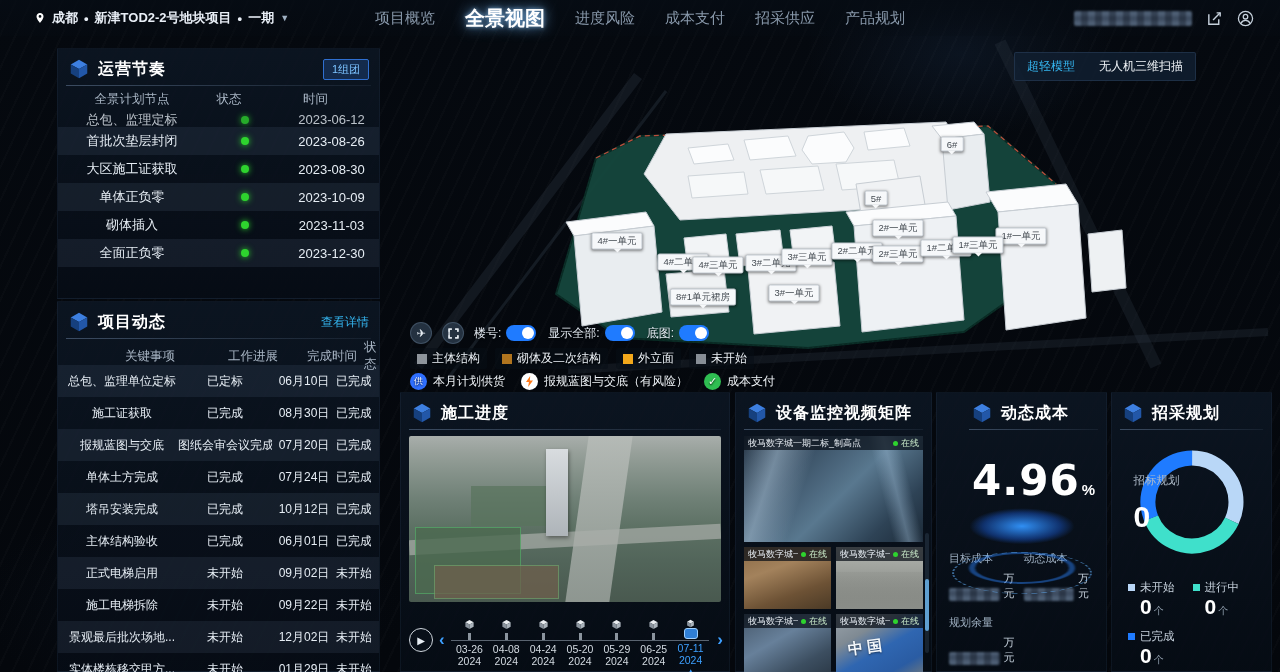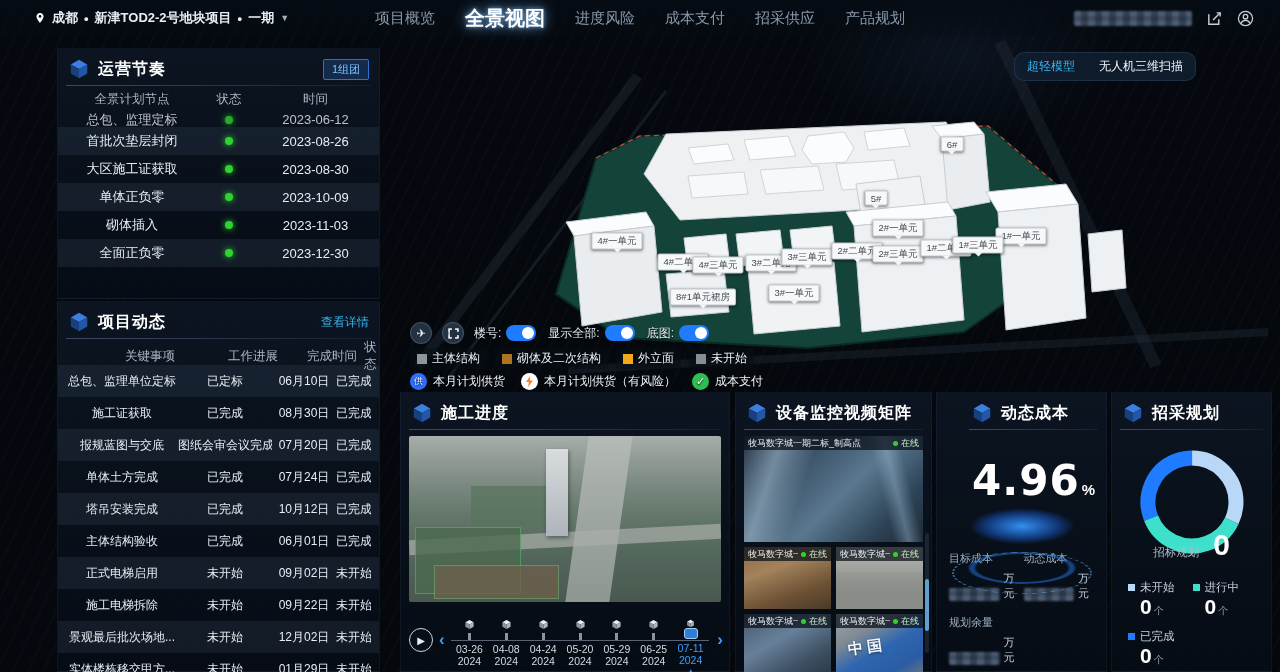--- a/index.html
+++ b/index.html
@@ -47,35 +47,35 @@
   .badge { margin-left:auto; font-size:11px; color:#7cc3ff; border:1px solid #2f6fd0; background:rgba(30,70,130,.45);
     padding:2px 8px; border-radius:2px; cursor:pointer; }
   .link { margin-left:auto; font-size:12px; color:#35b6f0; cursor:pointer; text-decoration:none; }
   .t-head { display:grid; align-items:center; color:#a9b6c5; font-size:12.5px; height:26px; padding:0 8px; }
   .op-grid  { grid-template-columns:132px 62px 1fr; }
   .dyn-grid { grid-template-columns:112px 94px 64px 1fr;padding-left:36px; }
   .t-head span { text-align:center; }
   .rows {}
   .row { display:grid; align-items:center; padding:0 8px; color:#e6edf4; }
   .row span { text-align:center; white-space:nowrap; overflow:hidden; }
-  .op-rows  .row { height:28px; font-size:13px; }
+  .op-rows  .row { height:28px; font-size:13px;gap:16px; }
   .dyn-rows .row { height:32px; font-size:12px; }
   .op-rows  .row:nth-of-type(even) { background:rgba(118,142,176,.12); }
   .dyn-rows .row:nth-of-type(odd)  { background:rgba(118,142,176,.12); }
   .op-rows .row:nth-of-type(1) { height:15px; opacity:.8; }
   .dot { width:8px; height:8px; border-radius:50%; background:#2ed32e; box-shadow:0 0 6px #2ed32e; display:inline-block; justify-self:center; }
   
   #map-area { position:absolute; left:388px; top:36px; width:892px; height:356px; z-index:10; }
   #scene { position:absolute; inset:0; }
   .bld-label { position:absolute; transform:translate(-50%,-50%); background:#f6f8fa; color:#444b52; font-size:9.5px;
     padding:1px 5px; border:1px solid #c3cad1; border-radius:2px; white-space:nowrap; box-shadow:0 1px 3px rgba(0,0,0,.45); cursor:pointer; z-index:5;}
   .bld-label::after { content:""; position:absolute; left:50%; bottom:-4px; transform:translateX(-50%);
     border:4px solid transparent; border-top-color:#f6f8fa; border-bottom:none; }
   .map-btns { position:absolute; top:16px; right:84px; display:flex; background:rgba(16,30,48,.85); border:1px solid rgba(90,130,180,.2);
-    border-radius:10px; overflow:hidden; z-index:6; }
+    border-radius:2px; overflow:hidden; z-index:6; }
   .map-btn { font-size:12px; padding:5px 12px; cursor:pointer; white-space:nowrap; }
   .map-btn.sel { color:#35b6f0; }
   .map-btn.plain { color:#f0f4f8; }
   .map-controls { position:absolute; left:22px; top:286px; display:flex; align-items:center; gap:10px; z-index:6; }
   .circ-btn { width:22px; height:22px; border-radius:50%; background:rgba(40,54,70,.9); color:#e8eef4; display:flex;
     align-items:center; justify-content:center; font-size:11px; cursor:pointer; border:1px solid rgba(140,170,200,.25); }
   .tgl-group { display:flex; align-items:center; gap:5px; }
   .tgl-label { font-size:12px; color:#e2e9f1; text-shadow:0 1px 2px #000; }
   .switch { width:30px; height:16px; border-radius:8px; background:#1f7bff; position:relative; cursor:pointer; }
   .switch::after { content:""; position:absolute; width:12px; height:12px; border-radius:50%; background:#fff; top:2px; right:2px; }
@@ -153,21 +153,21 @@
   .pf-ring2 { position:absolute; left:22px; top:26px; width:106px; height:106px; border-radius:50%;
     border:6px solid rgba(40,120,230,.5); transform:scaleY(.3); filter:blur(1px); }
   .cost-stats { position:absolute; left:12px; right:8px; top:158px; display:flex; flex-wrap:wrap; }
   .stat { width:50%; margin-bottom:14px; }
   .stat-label { font-size:11px; color:#9fb0c2; margin-bottom:5px; }
   .stat-val { display:flex; align-items:flex-end; gap:4px; }
   .r-val { width:56px; height:13px; }
   .stat-unit { font-size:11px; color:#c2cdd8; }
   
   .donut-wrap { position:relative; width:116px; height:116px; margin:14px auto 0 auto; }
-  .donut-center { position:absolute; inset:0; display:flex; flex-direction:row; align-items:flex-end; justify-content:center; gap:14px; }
+  .donut-center { position:absolute; inset:0; display:flex; flex-direction:column; align-items:flex-start; justify-content:center; gap:14px; }
   .dc-label { font-size:11.5px; color:#aebbc9; }
   .dc-val { font-size:30px; font-weight:bold; color:#fff; line-height:30px; }
   .proc-legend { margin:20px 14px 0 16px; display:flex; flex-wrap:wrap; }
   .pl-item { width:50%; margin-bottom:10px; }
   .pl-top { display:flex; align-items:center; gap:5px; font-size:11.5px; color:#c8d3de; }
   .pl-top .swatch { width:7px; height:7px; }
   .pl-val { margin-left:12px; font-size:21px; font-weight:bold; color:#fff; }
   .pl-unit { font-size:10px; color:#93a1b0; font-weight:normal; margin-left:2px; }
 </style>
 </head>
@@ -330,21 +330,21 @@
           <b style="font-weight:normal;">供</b>
         </span>
         <span>本月计划供货</span>
       </div>
 
       <div class="sup-item">
         <span class="sup-ico sup-risk">
           <i></i>
           <b style="font-weight:normal;"></b>
         </span>
-        <span>本月计划供货（有风险）</span>
+        <span>报规蓝图与交底（有风险）</span>
       </div>
 
       <div class="sup-item">
         <span class="sup-ico sup-done">
           <i></i>
           <b style="font-weight:normal;">✓</b>
         </span>
         <span>成本支付</span>
       </div>
     </div>

